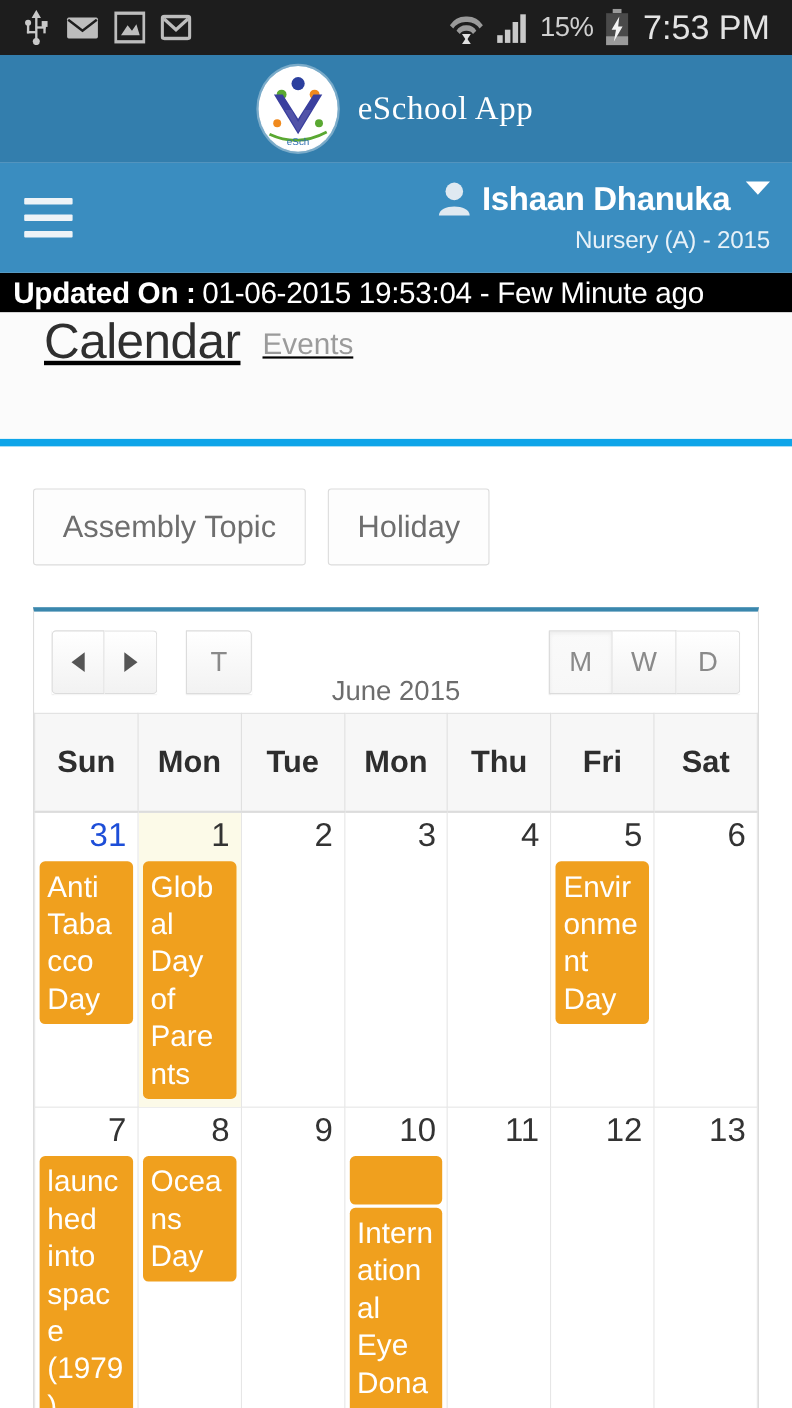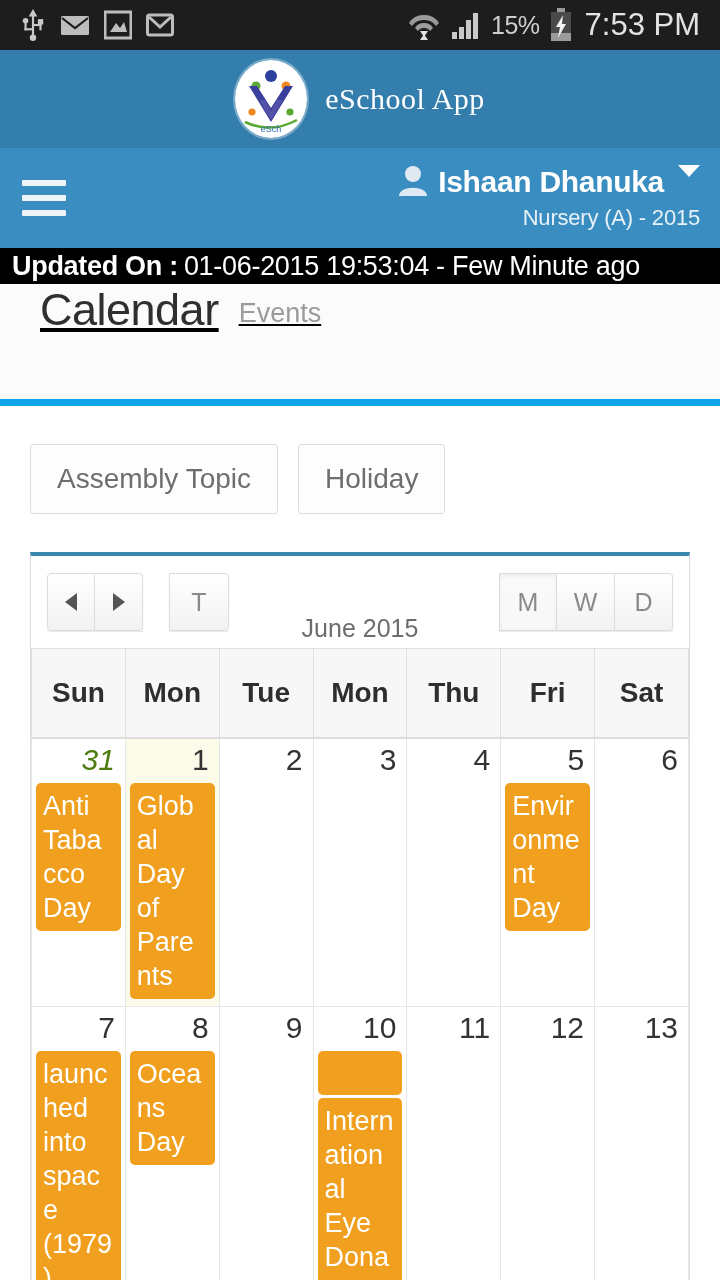--- a/index.html
+++ b/index.html
@@ -117,21 +117,21 @@
   table.calgrid th {
     background: #f7f7f7; border: 1px solid #e0e0e0; border-bottom: 2px solid #dcdcdc;
     font-size: 28px; color: #2e2e2e; font-weight: 700; padding: 28px 0;
   }
   table.calgrid td {
     border: 1px solid #e6e6e6; vertical-align: top;
     padding: 0 4px 4px 4px; position: relative;
   }
   td.today { background: #fcfae8; }
   .daynum { text-align: right; font-size: 30px; color: #333333; padding: 4px 6px 6px 0; }
-  .daynum.other { color: #4d7c0f; font-style: italic; }
+  .daynum.other { color: #1d4ed8; }
   .evt {
     background: #f0a01e; color: #ffffff; border-radius: 5px;
     font-size: 27px; line-height: 34px; padding: 6px 7px;
     margin-bottom: 3px; overflow: hidden; cursor: pointer;
     word-break: break-word;
   }
   .evt.blank { height: 44px; padding: 0; }
 </style>
 </head>
 <body>

